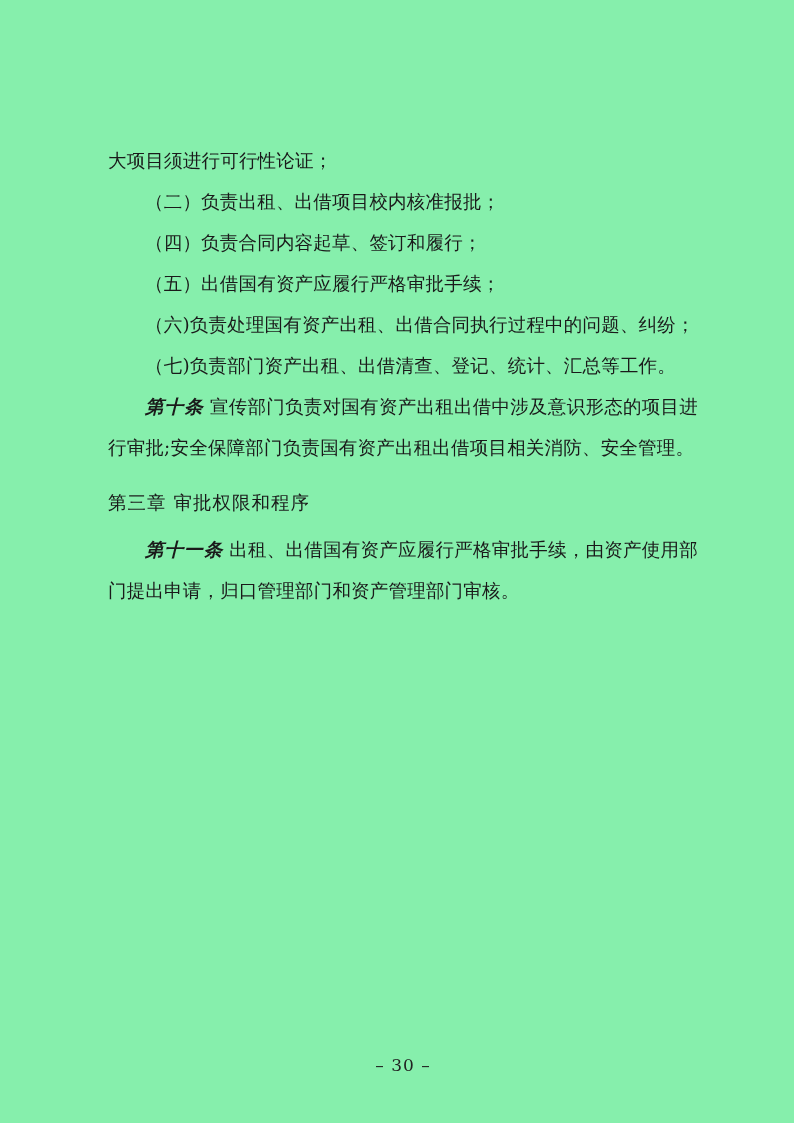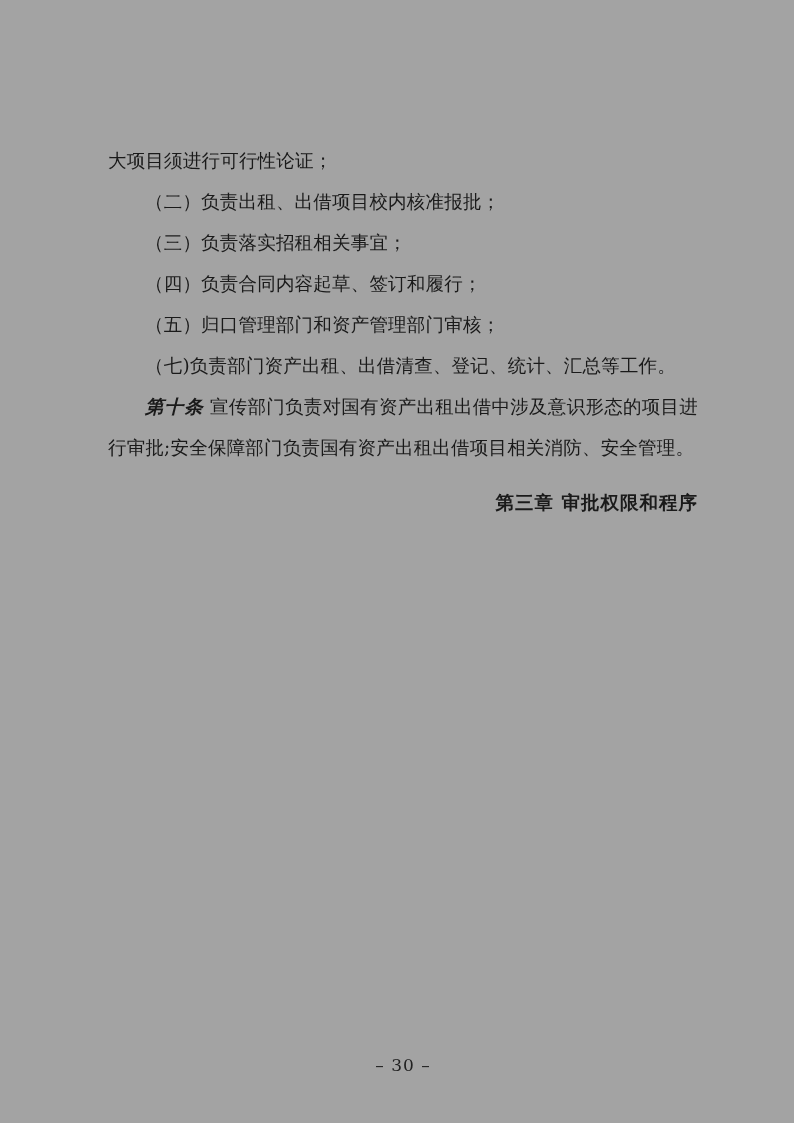--- a/index.html
+++ b/index.html
@@ -4,21 +4,21 @@
 <style>
   html, body {
     margin: 0;
     padding: 0;
     background: #ffffff;
   }
   .page {
     width: 794px;
     height: 1123px;
     position: relative;
-    background: #a3a3a3;
+    background: #86efac;
     box-sizing: border-box;
     font-family: "DejaVu Serif", "Liberation Serif", serif;
     color: #1a1a1a;
     overflow: hidden;
   }
   .content {
     position: absolute;
     left: 108px;
     top: 140px;
     width: 590px;
@@ -28,22 +28,22 @@
     font-size: 18.5px;
     line-height: 41px;
     text-align: justify;
     text-justify: inter-ideograph;
     letter-spacing: 0.2px;
   }
   .indent {
     text-indent: 2em;
   }
   .chapter-title {
-    text-align: right;
-    font-weight: bold;
+    text-align: left;
+    font-weight: normal;
     font-size: 18.5px;
     line-height: 41px;
     margin-top: 14px;
     margin-bottom: 6px;
     letter-spacing: 1px;
   }
   .art-label {
     font-weight: bold;
     letter-spacing: 1px;
     font-style: italic;
@@ -66,36 +66,40 @@
 </head>
 <body>
 
 <div class="page">
   <div class="content">
 
     <p>大项目须进行可行性论证；</p>
 
     <p class="indent">（二）负责出租、出借项目校内核准报批；</p>
 
-    <p class="indent">（三）负责落实招租相关事宜；</p>
 
     <p class="indent">（四）负责合同内容起草、签订和履行；</p>
 
-    <p class="indent">（五）归口管理部门和资产管理部门审核；</p>
+    <p class="indent">（五）出借国有资产应履行严格审批手续；</p>
 
+    <p class="indent">（六)负责处理国有资产出租、出借合同执行过程中的问题、纠纷；</p>
 
     <p class="indent">（七)负责部门资产出租、出借清查、登记、统计、汇总等工作。</p>
 
     <p class="indent">
       <span class="art-label">第十条</span>
       <span>宣传部门负责对国有资产出租出借中涉及意识形态的项目进行审批;安全保障部门负责国有资产出租出借项目相关消防、安全管理。</span>
     </p>
 
     <p class="chapter-title">第三章  审批权限和程序</p>
 
+    <p class="indent">
+      <span class="art-label">第十一条</span>
+      <span>出租、出借国有资产应履行严格审批手续，由资产使用部门提出申请，归口管理部门和资产管理部门审核。</span>
+    </p>
 
 
 
   </div>
 
   <div class="footer">
     <span class="pagenum">– 30 –</span>
   </div>
 </div>
 

